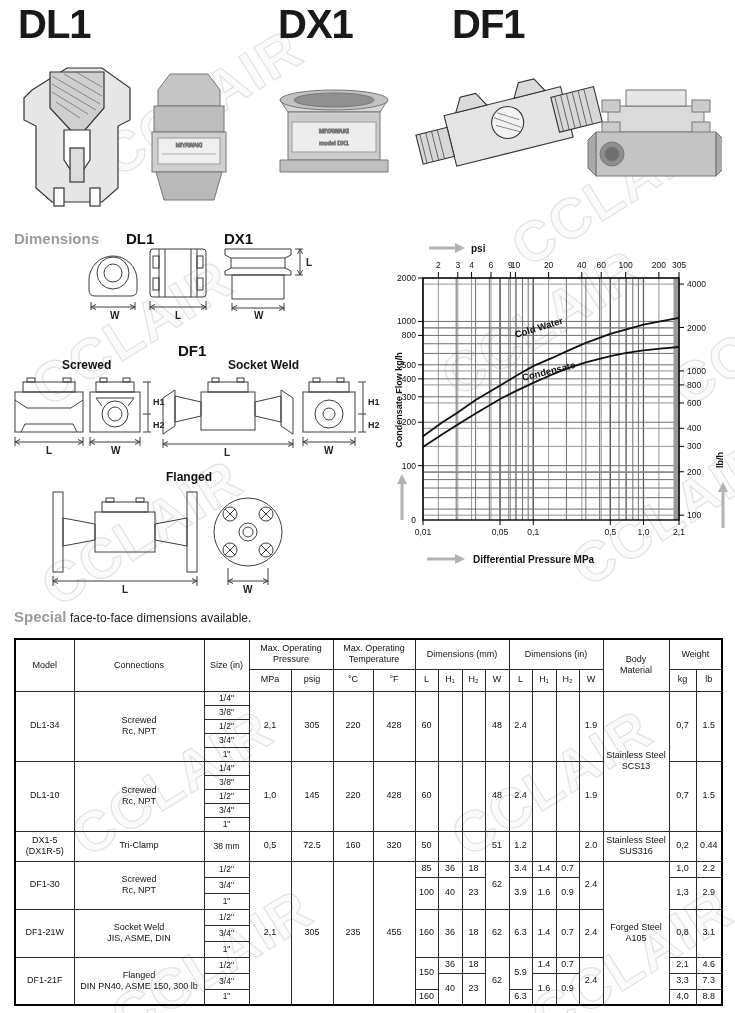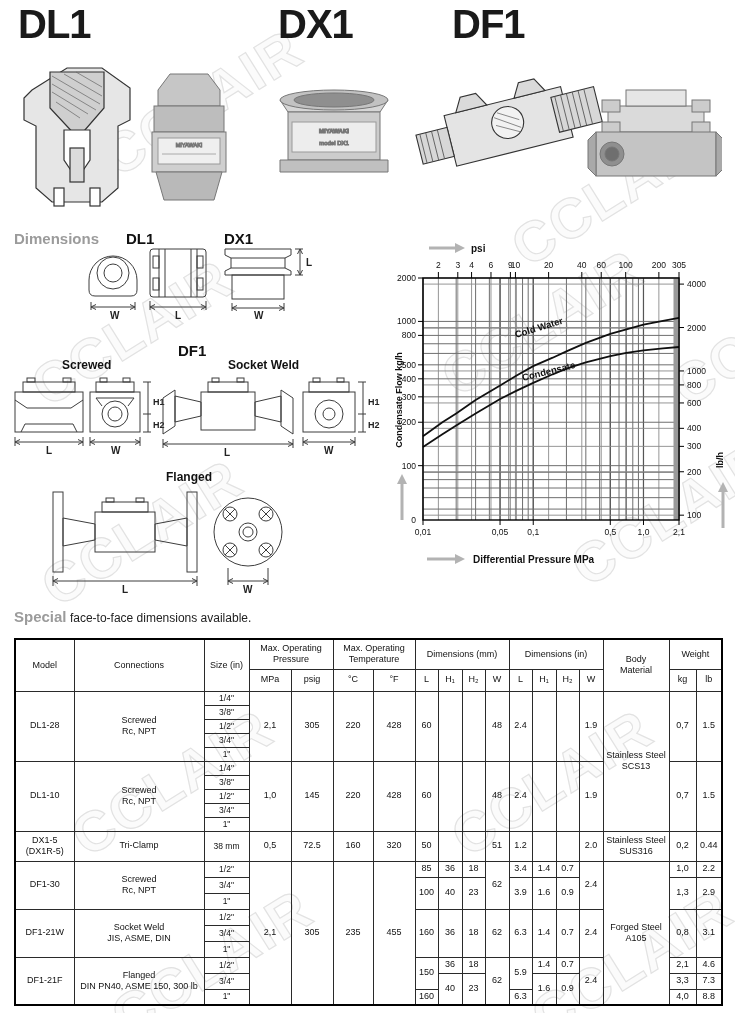--- a/index.html
+++ b/index.html
@@ -530,21 +530,21 @@
       <th>W</th>
       <th>L</th>
       <th>H₁</th>
       <th>H₂</th>
       <th>W</th>
       <th>kg</th>
       <th>lb</th>
     </tr>
 
     <tr class="sz">
-      <td class="model" rowspan="5">DL1-28</td>
+      <td class="model" rowspan="5">DL1-34</td>
       <td rowspan="5">Screwed
 Rc, NPT</td>
       <td class="size">1/4"</td>
       <td rowspan="5">2,1</td>
       <td rowspan="5">305</td>
       <td rowspan="5">220</td>
       <td rowspan="5">428</td>
       <td rowspan="5">60</td>
       <td rowspan="5"></td>
       <td rowspan="5"></td>

